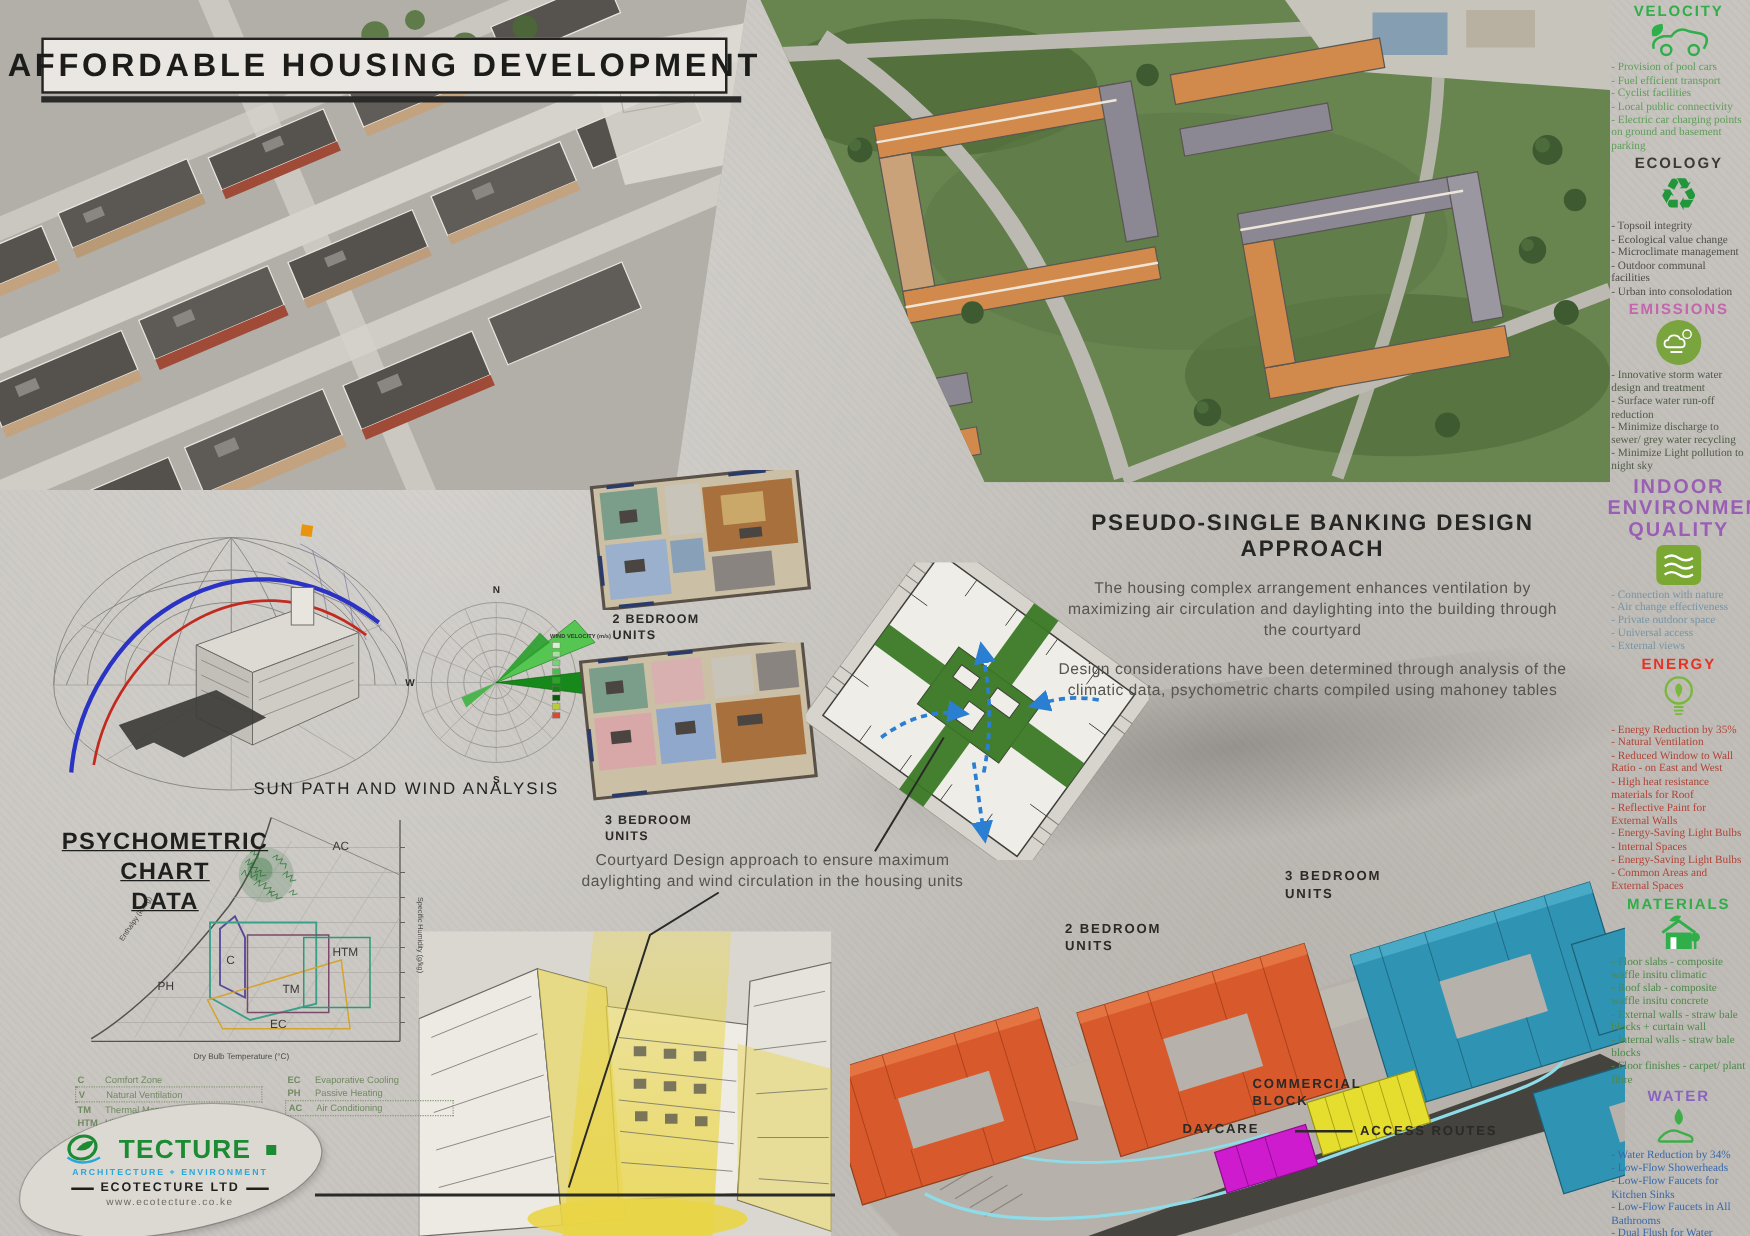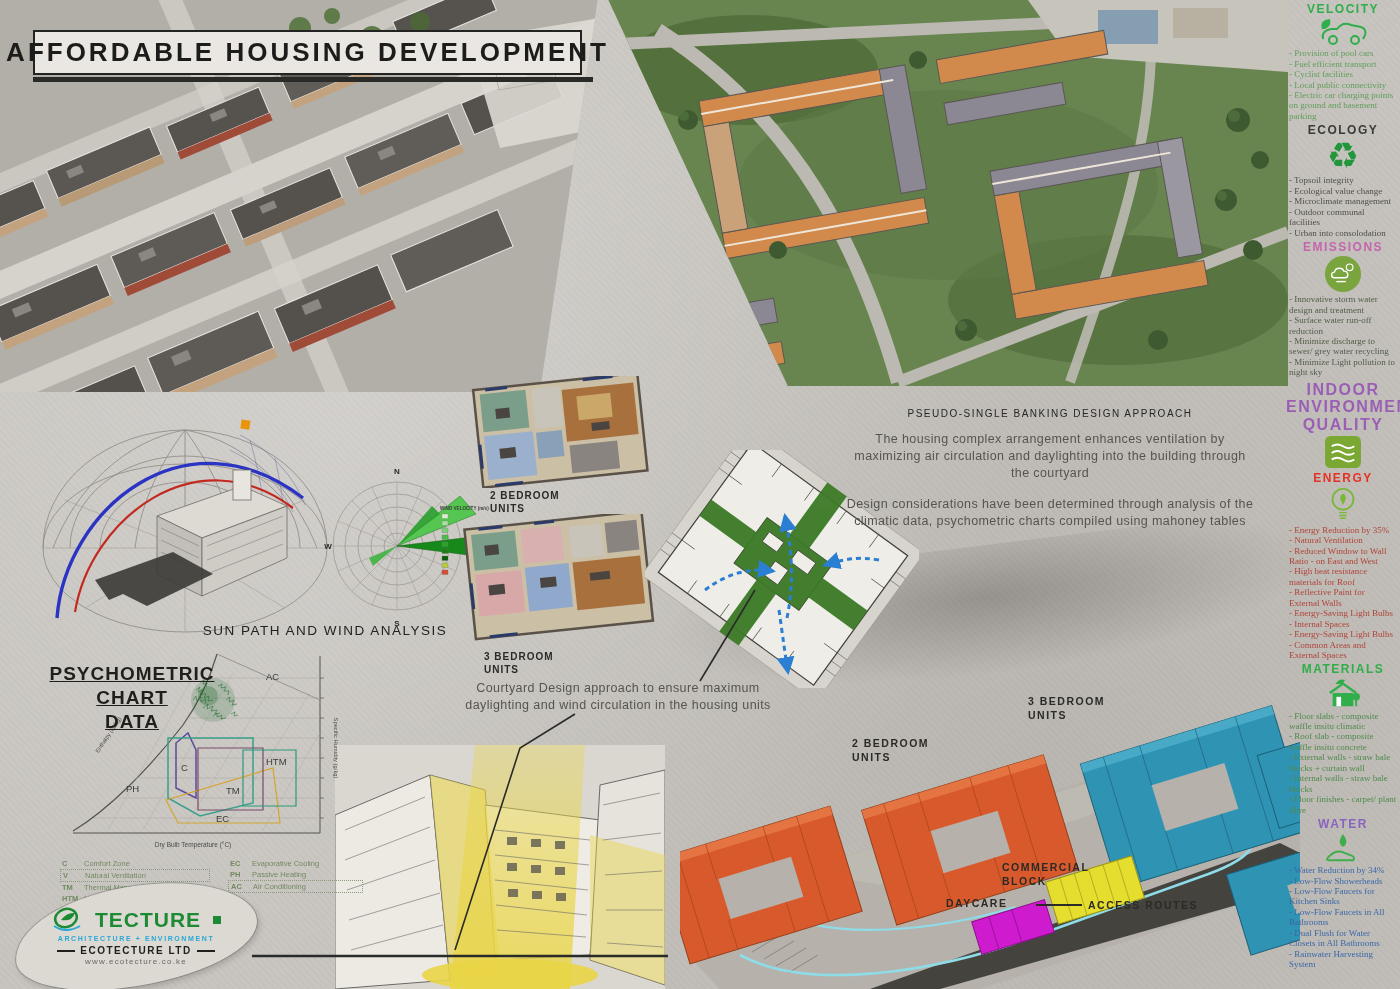--- a/index.html
+++ b/index.html
@@ -31,21 +31,21 @@
   .sec-transport h3{color:#2fae49;}   .sec-transport ul div{color:#5f9e5a;}
   .sec-ecology h3{color:#3a3a36;}     .sec-ecology ul div{color:#4f4f48;}
   .sec-emissions h3{color:#c465ae;}   .sec-emissions ul div{color:#515c48;}
   .sec-ieq h3{color:#9a5fb5;font-size:16px;} .sec-ieq ul div{color:#7795a5;}
   .sec-energy h3{color:#e53225;}      .sec-energy ul div{color:#b04438;}
   .sec-materials h3{color:#2fae49;}   .sec-materials ul div{color:#4f8a4c;}
   .sec-water h3{color:#8a62c0;}       .sec-water ul div{color:#3a68a8;}
   .glyph-recycle{font-size:36px;line-height:1;color:#21963b;display:block;}
   
   .approach{left:845px;top:408px;width:410px;z-index:8;text-align:center;}
-  .approach h2{margin:0 0 12px;font-size:10px;font-weight:400;letter-spacing:1.5px;color:#262624;}
+  .approach h2{margin:0 0 12px;font-size:18px;font-weight:700;letter-spacing:1.5px;color:#262624;}
   .approach p{margin:0 0 14px;font-size:12.5px;line-height:1.35;color:#56544f;letter-spacing:.4px;}
   .courtyard-caption{left:448px;top:680px;width:340px;z-index:8;text-align:center;
     font-size:12.5px;line-height:1.35;color:#56544f;letter-spacing:.4px;}
   .sunwind-title{left:200px;top:623px;width:250px;z-index:8;text-align:center;
     font-size:13.5px;font-weight:400;letter-spacing:1.5px;color:#232321;}
   .psy-heading{left:26px;top:662px;width:212px;z-index:8;text-align:center;
     font-size:19px;font-weight:700;letter-spacing:1px;color:#1f1f1d;white-space:pre-line;line-height:1.25;text-decoration:underline;}
   .plan-label{z-index:8;font-size:10px;font-weight:700;letter-spacing:1px;color:#2b2a27;white-space:pre-line;line-height:1.3;}
   .site-label{z-index:8;font-size:10.5px;font-weight:700;letter-spacing:1.5px;color:#2b2a27;white-space:pre-line;line-height:1.35;}
   .access-label{display:flex;align-items:center;gap:6px;}
@@ -748,20 +748,27 @@
         </ul>
     </div>
 
     <div class="sec sec-ieq">
       <h3>INDOOR ENVIRONMENTAL
 QUALITY</h3>
       <svg class="icon" width="40" height="34" viewBox="0 0 40 36">
         <rect x="1" y="1" width="38" height="34" rx="6" fill="#7aa832"></rect>
         <path d="M8 12 q6 -4 12 0 t12 0 M8 19 q6 -4 12 0 t12 0 M8 26 q6 -4 12 0 t12 0" stroke="#fff" stroke-width="2" fill="none"></path>
       </svg>
+      <ul>
+          <div>- Connection with nature</div>
+          <div>- Air change effectiveness</div>
+          <div>- Private outdoor space</div>
+          <div>- Universal access</div>
+          <div>- External views</div>
+        </ul>
     </div>
 
     <div class="sec sec-energy">
       <h3>ENERGY</h3>
       <svg class="icon" width="34" height="38" viewBox="0 0 34 40">
         <circle cx="17" cy="14" r="11" fill="none" stroke="#7ab83c" stroke-width="2"></circle>
         <path d="M17 8 q6 3 0 12 q-6 -9 0 -12" fill="#7ab83c"></path>
         <path d="M13 28 h8 M13 31 h8 M14 34 h6" stroke="#7ab83c" stroke-width="1.5"></path>
       </svg>
       <ul>

